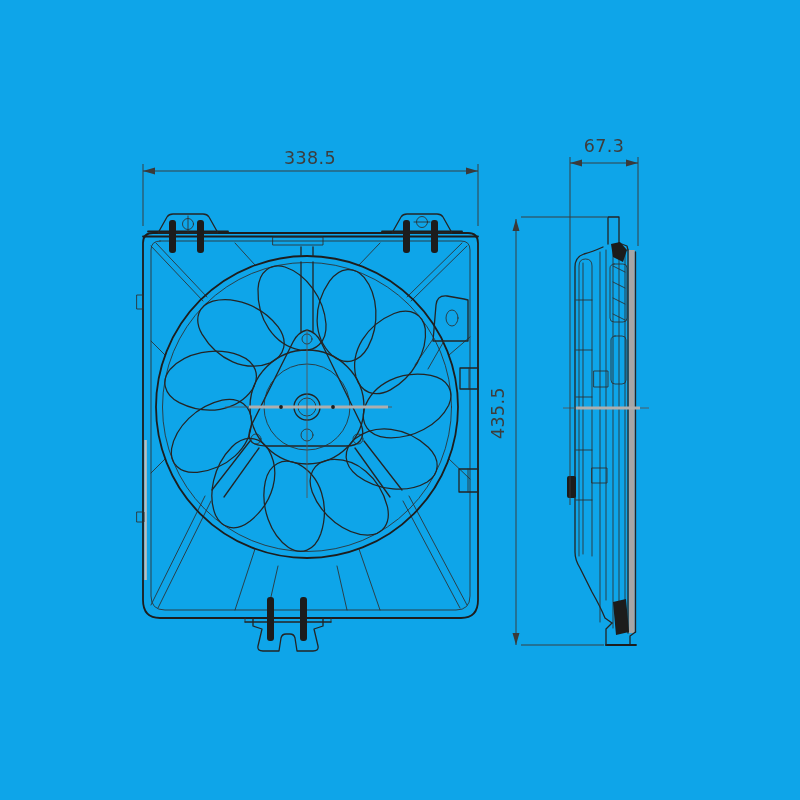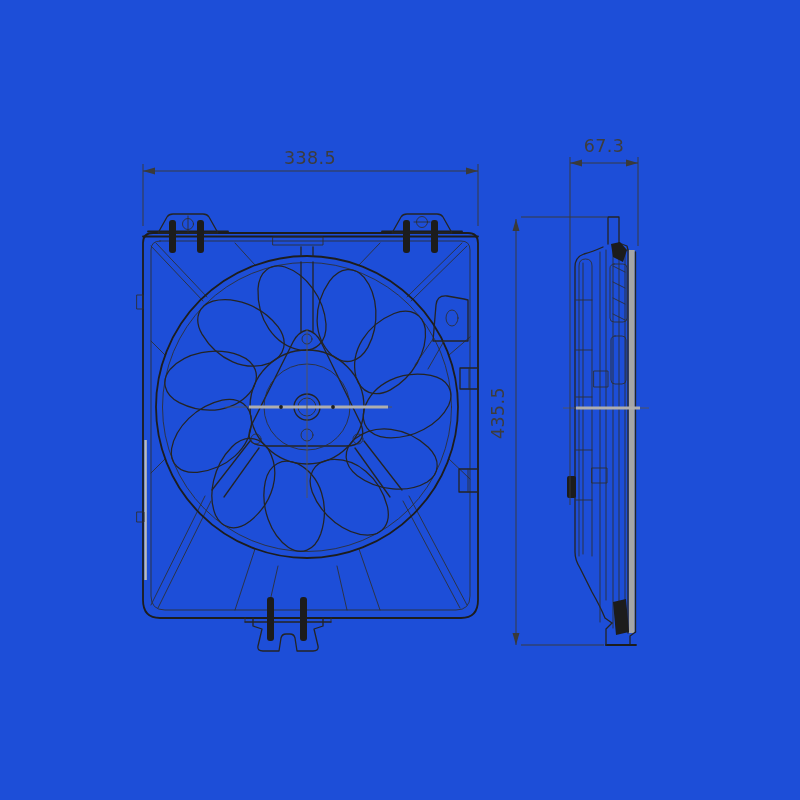--- a/index.html
+++ b/index.html
@@ -1,17 +1,17 @@
 <!DOCTYPE html>
 <html><head>
 <meta charset="utf-8">
 <style>
   html,body { margin:0; padding:0; background:#ffffff; }
   .page {
-    width:800px; height:800px; background:#1d4ed8; position:relative;
+    width:800px; height:800px; background:#0ea5e9; position:relative;
     font-family:"DejaVu Sans","Liberation Sans",sans-serif;
     overflow:hidden;
   }
   svg { display:block; }
   .ln      { fill:none; stroke:#242424; stroke-width:1.3; stroke-linejoin:round; stroke-linecap:round; }
   .ln-th   { fill:none; stroke:#1d1d1d; stroke-width:1.8; stroke-linejoin:round; stroke-linecap:round; }
   .ln-tn   { fill:none; stroke:#2e2e2e; stroke-width:0.85; stroke-linejoin:round; stroke-linecap:round; }
   .fill-dk { fill:#1c1c1c; stroke:none; }
   .shade   { stroke:#aeaeae; stroke-width:3; fill:none; }
   .shade-l { stroke:#bdbdbd; stroke-width:2.4; fill:none; }

